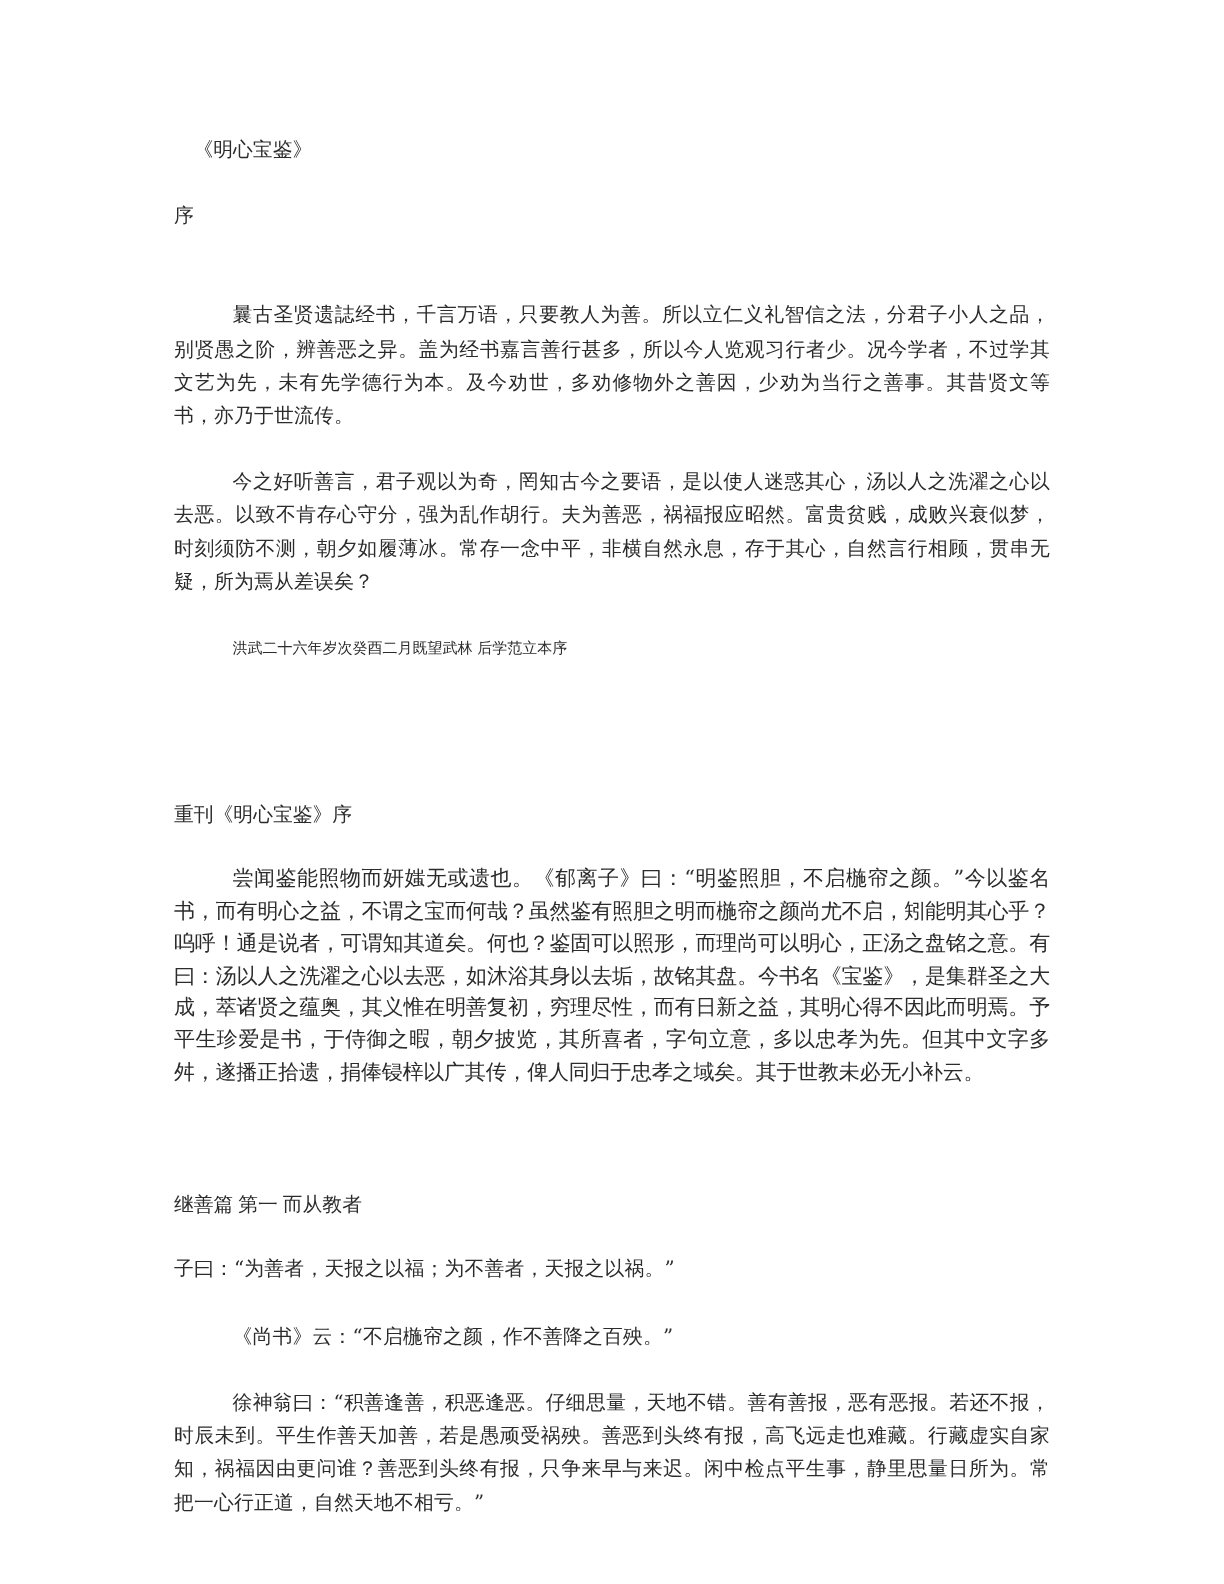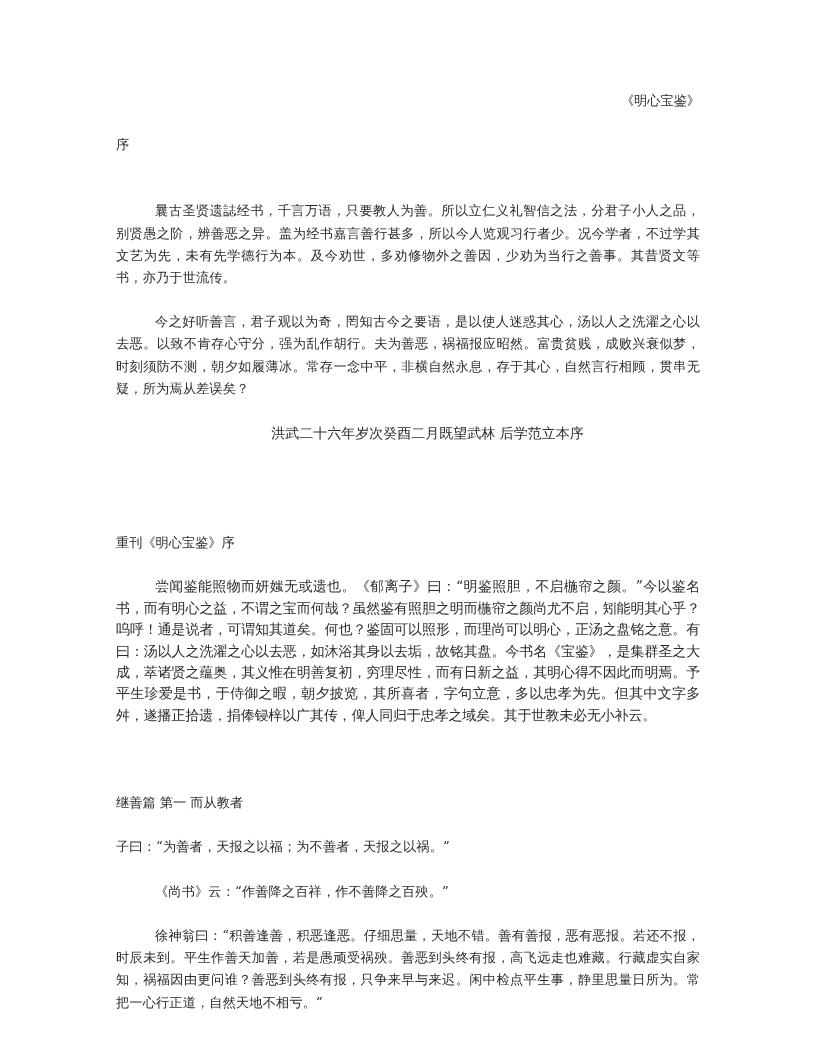--- a/index.html
+++ b/index.html
@@ -32,41 +32,40 @@
     text-align: justify;
     text-justify: inter-ideograph;
     margin: 0;
     letter-spacing: 0.15px;
   }
   .title-line {
     font-size: 13.2px;
     line-height: 22.2px;
     margin: 0;
     text-indent: 13px;
-    text-align: right;
   }
   .plain-line {
     font-size: 13.2px;
     line-height: 22.2px;
     margin: 0;
   }
   .indent3 {
     text-indent: 39px;
   }
   .sig {
-    font-size: 14px;
+    font-size: 10px;
     line-height: 22.2px;
     margin: 0;
     text-indent: 39px;
-    text-align: center;
   }
   .heading {
     font-size: 13.2px;
     line-height: 22.2px;
     margin: 0;
+    font-family: Liberation Serif, serif;
   }
   
   .gap-sm { height: 22px; }
   .gap-md { height: 44px; }
   .gap-xl { height: 88px; }
   
   .p-dense {
     font-size: 14px;
     line-height: 21.4px;
     letter-spacing: -0.15px;
@@ -113,20 +112,20 @@
     <div class="gap-md"></div>
 
     <div class="heading">继善篇  第一  而从教者</div>
 
     <div class="gap-sm"></div>
 
     <p class="p">子曰：“为善者，天报之以福；为不善者，天报之以祸。”</p>
 
     <div class="gap-sm"></div>
 
-    <p class="p indent3">《尚书》云：“作善降之百祥，作不善降之百殃。”</p>
+    <p class="p indent3">《尚书》云：“不启椸帘之颜，作不善降之百殃。”</p>
 
     <div class="gap-sm"></div>
 
     <p class="p indent3">徐神翁曰：“积善逢善，积恶逢恶。仔细思量，天地不错。善有善报，恶有恶报。若还不报，时辰未到。平生作善天加善，若是愚顽受祸殃。善恶到头终有报，高飞远走也难藏。行藏虚实自家知，祸福因由更问谁？善恶到头终有报，只争来早与来迟。闲中检点平生事，静里思量日所为。常把一心行正道，自然天地不相亏。”</p>
 
   </div>
 </div>
 
 </body></html>

